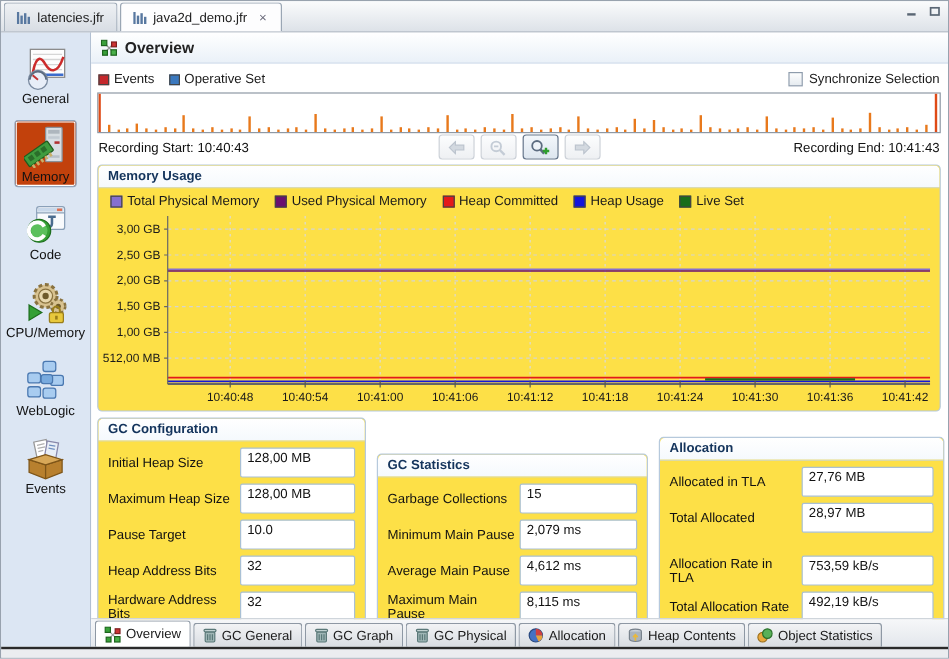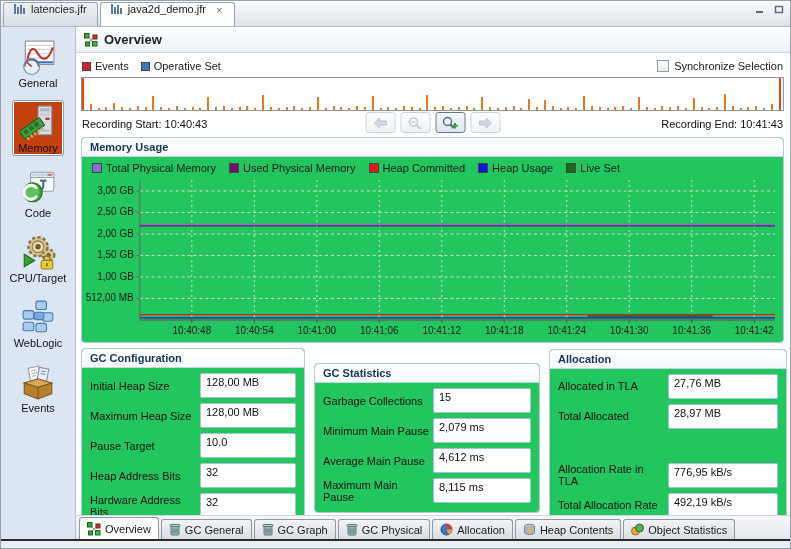--- a/index.html
+++ b/index.html
@@ -1,21 +1,21 @@
 <!DOCTYPE html>
 <html><head>
 <meta charset="utf-8">
 <style>
 *{box-sizing:border-box;margin:0;padding:0}
 html,body{width:791px;height:549px;overflow:hidden}
 body{font-family:"Liberation Sans",sans-serif;font-size:11px;color:#1a1a1a;background:#e8eaee}
 .window{width:791px;height:549px;border:1px solid #98a2ae;background:#f0f2f5;display:flex;flex-direction:column}
 
 .tabbar{height:26px;background:linear-gradient(#fafbfc,#dde2e8);display:flex;align-items:flex-end;position:relative;border-bottom:1px solid #b4bcc6;flex:0 0 26px}
-.wtab{height:24px;display:flex;align-items:flex-start;gap:5px;padding:0 10px;border:1px solid #9aa6b4;border-bottom:none;border-radius:3px 3px 0 0;margin-left:2px;background:linear-gradient(#eef1f4,#d8dde4);color:#222;white-space:nowrap;cursor:default}
+.wtab{height:24px;display:flex;align-items:center;gap:5px;padding:0 10px;border:1px solid #9aa6b4;border-bottom:none;border-radius:3px 3px 0 0;margin-left:2px;background:linear-gradient(#eef1f4,#d8dde4);color:#222;white-space:nowrap;cursor:default}
 .wtab.active{background:#fdfdfe}
 .wtab .close{color:#667;font-size:10px;margin-left:3px;border:1px solid transparent;padding:0 1px}
 .win-controls{position:absolute;right:5px;top:3px;display:flex;gap:6px}
 .win-controls span{display:inline-flex;width:13px;height:11px;align-items:center;justify-content:center}
 
 .main{flex:1;display:flex;min-height:0}
 .sidebar{flex:0 0 75px;background:#dce6f3;border-right:1px solid #b2c0d2;padding-top:8px;display:flex;flex-direction:column;align-items:center;overflow:hidden}
 .side-item{display:flex;flex-direction:column;align-items:center;margin-bottom:9px;padding:3px 5px 1px;border:1px solid transparent;border-radius:3px;cursor:pointer}
 .side-item.selected{background:#c2410c;border-color:#93a5bb;box-shadow:0 0 0 1px #fff inset}
 .side-item .ilabel{margin-top:2px;color:#111}
@@ -31,29 +31,29 @@
 .checkbox{width:12px;height:12px;border:1px solid #8e9cac;background:linear-gradient(#fdfefe,#e6ebf0);display:inline-block}
 .tl-strip{height:34px;border:1px solid #8e98a4;background:#fff;position:relative;margin:0 1px;overflow:hidden}
 .spike{position:absolute;bottom:0;width:2px;background:#e8791c}
 .spike.tall{background:#df4a16}
 .tl-footer{height:25px;display:flex;align-items:center;position:relative;padding:0 2px;color:#111}
 .tl-footer .end{margin-left:auto}
 .nav-buttons{position:absolute;left:50%;transform:translateX(-50%);display:flex;gap:5px;top:1px}
 .navbtn{width:30px;height:21px;border:1px solid #ccd1d8;border-radius:3px;background:linear-gradient(#fcfdfe,#eef0f3);display:flex;align-items:center;justify-content:center}
 .navbtn.enabled{border-color:#63748a;background:linear-gradient(#f3f7fb,#dde6ef)}
 
-.panel{border:1px solid #b6c9dc;border-radius:4px;background:#22c55e}
+.panel{border:1px solid #b6c9dc;border-radius:4px;background:#fde047}
 .panel-header{padding:3px 8px;font-weight:bold;color:#14345c;border-bottom:1px solid #c6d6e6;background:linear-gradient(#ffffff,#f5f9fd);border-radius:4px 4px 0 0}
 .mem-panel{margin:1px 1px 5px}
 .mem-legend{display:flex;gap:13px;padding:5px 8px 0 10px;align-items:center}
 .mem-legend .li{display:flex;align-items:center;gap:4px}
 #memChart{display:block;width:100%;height:168px}
-.panels-row{display:flex;gap:9px;margin:0 1px;align-items:center}
+.panels-row{display:flex;gap:9px;margin:0 1px;align-items:flex-end}
 .prow{display:flex;align-items:center;margin:5px 8px;gap:4px}
-.prow.gap{margin-top:34px}
+.prow.gap{margin-top:19px}
 .plabel{flex:0 0 106px;color:#111}
 .pvalue{flex:1;height:25px;border:1px solid #a9c0d4;border-radius:2px;background:#fff;padding:2px 5px;color:#111;white-space:nowrap;overflow:hidden}
 
 .bottom-tabs{flex:0 0 24px;display:flex;align-items:flex-end;padding-left:3px;background:linear-gradient(#f6f7f9,#e3e7ec);border-top:1px solid #cfd5db}
 .btab{height:20px;display:flex;align-items:center;gap:4px;padding:0 7px;border:1px solid #8e98a4;border-bottom:none;border-radius:3px 3px 0 0;margin-right:2px;background:linear-gradient(#f2f3f5,#d9dde2);white-space:nowrap;cursor:pointer}
 .btab.selected{background:#fff;height:22px;font-weight:normal}
 .statusbar{flex:0 0 9px;background:#ebedf0;border-top:2px solid #2a2a2a}
 .icon{display:inline-flex;align-items:center;justify-content:center}
 </style>
 </head>
@@ -165,21 +165,21 @@
               <circle cx="17" cy="12" r="5.5" fill="#e8d8ae" stroke="#8a7340"></circle>
               <circle cx="17" cy="12" r="2.5" fill="#6e5a2a"></circle>
               <circle cx="27" cy="20" r="5.5" fill="#d8c290" stroke="#8a7340" stroke-width="2" stroke-dasharray="2.5 2"></circle>
               <circle cx="27" cy="20" r="2" fill="#6e5a2a"></circle>
               <path d="M4 19 L14 25 L4 31 Z" fill="#35a035" stroke="#1d6e1d"></path>
               <rect x="20" y="25" width="11" height="8" rx="1.5" fill="#e8c83c" stroke="#9a7e1a"></rect>
               <path d="M22.8 25 v-2 a2.7 2.7 0 0 1 5.4 0 v2" fill="none" stroke="#9a7e1a" stroke-width="1.6"></path>
               <rect x="24.5" y="27.5" width="2" height="3" fill="#9a7e1a"></rect>
             </svg>
           </span>
-          <div class="ilabel">CPU/Target</div>
+          <div class="ilabel">CPU/Memory</div>
         </div>
         <div class="side-item">
           <span class="icon">
             <svg width="36" height="36" viewBox="0 0 34 34">
               <g fill="#a8ccf0" stroke="#4a78b0">
                 <rect x="3" y="11" width="10" height="8" rx="2"></rect>
                 <rect x="15" y="2" width="10" height="8" rx="2"></rect>
                 <rect x="21" y="13" width="10" height="8" rx="2"></rect>
                 <rect x="3" y="22" width="10" height="8" rx="2"></rect>
                 <rect x="13.5" y="12.5" width="9" height="7" rx="2" fill="#78aade"></rect>
@@ -508,21 +508,21 @@
               <div class="prow">
                 <span class="plabel">Allocated in TLA</span>
                 <div class="pvalue">27,76 MB</div>
               </div>
               <div class="prow">
                 <span class="plabel">Total Allocated</span>
                 <div class="pvalue">28,97 MB</div>
               </div>
               <div class="prow gap">
                 <span class="plabel">Allocation Rate in TLA</span>
-                <div class="pvalue">776,95 kB/s</div>
+                <div class="pvalue">753,59 kB/s</div>
               </div>
               <div class="prow">
                 <span class="plabel">Total Allocation Rate</span>
                 <div class="pvalue">492,19 kB/s</div>
               </div>
               <div style="height: 4px;"></div>
             </div>
           </div>
       </div>
 

